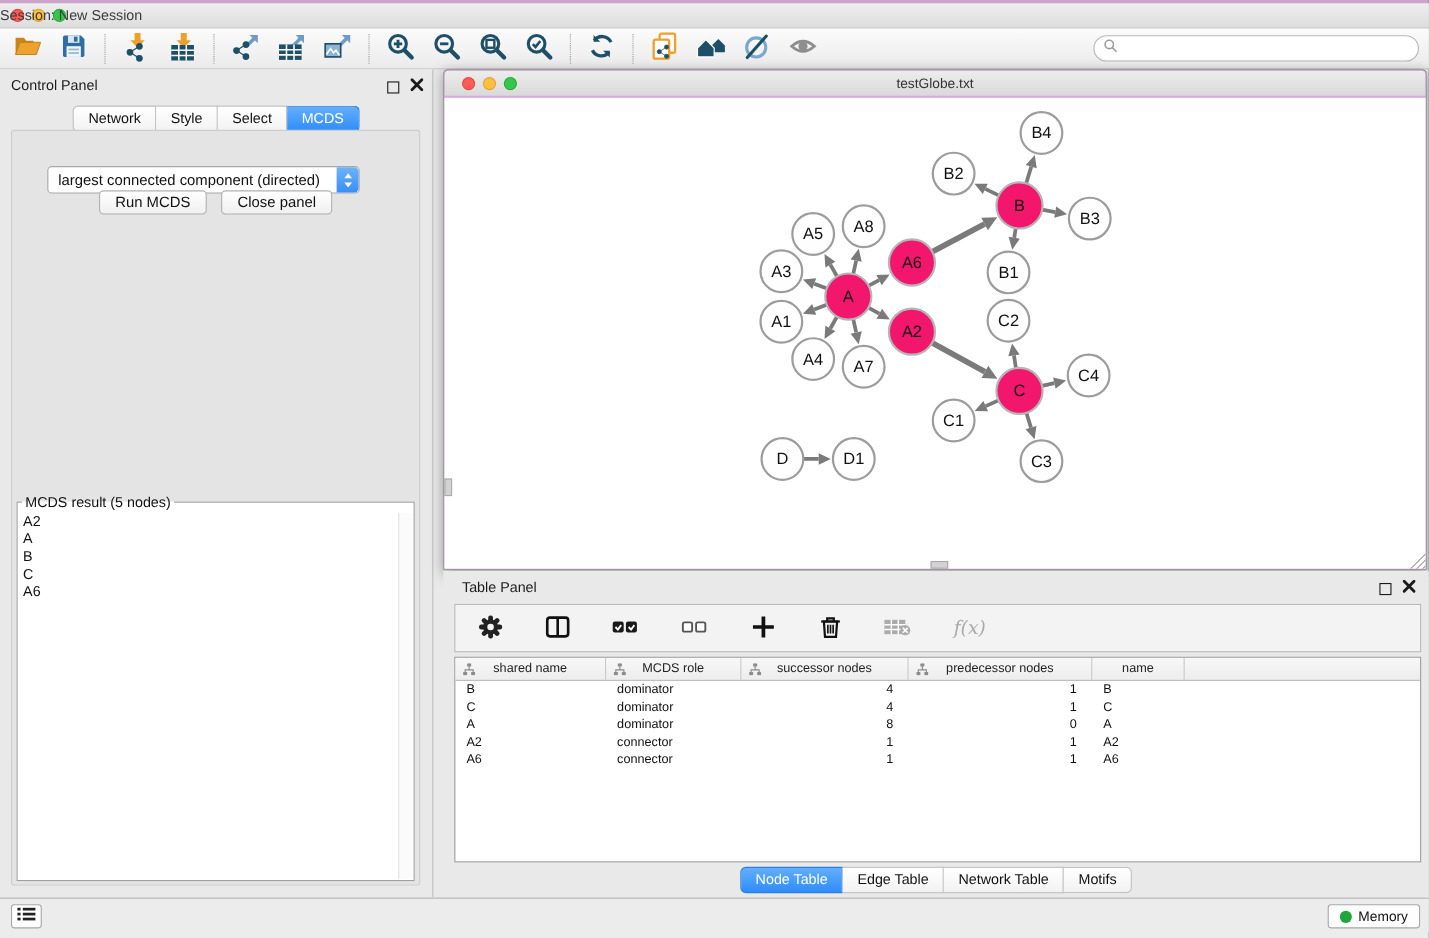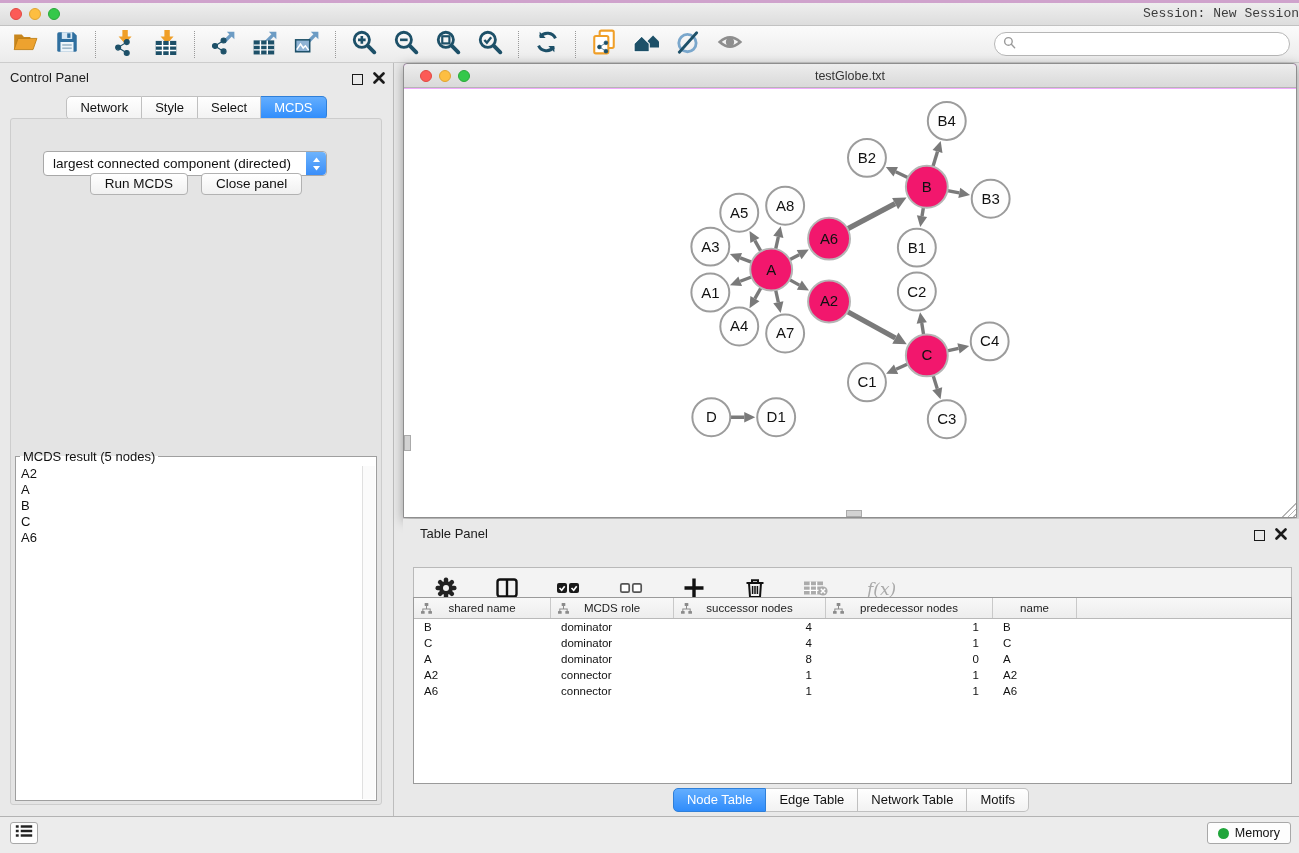--- a/index.html
+++ b/index.html
@@ -10,22 +10,22 @@
   .app { position:absolute; left:0; top:3px; width:1299px; height:845px; background:#e9e9e9; }
 
   
   .titlebar { position:absolute; left:0; top:0; width:100%; height:23px;
     background:linear-gradient(#eeeeee,#dddddd); border-bottom:1px solid #c2c2c2; }
   .lights { position:absolute; left:10px; top:5px; display:flex; gap:7px; }
   .light { width:12px; height:12px; border-radius:50%; }
   .light.red { background:#fc5b57; border:1px solid #e14942; }
   .light.yellow { background:#fdbe41; border:1px solid #e0a432; }
   .light.green { background:#34c84a; border:1px solid #2aա; border:1px solid #2aa83a; }
-  .titlebar .title { position:absolute; left:0; right:0; top:3px; text-align:right;
-    font-size:13px; color:#3c3c3c;font-family:Liberation Mono, monospace; }
+  .titlebar .title { position:absolute; left:0; right:0; top:3px; text-align:left;
+    font-size:13px; color:#3c3c3c; }
 
   
   .main-toolbar { position:absolute; left:0; top:23px; width:100%; height:37px;
     background:linear-gradient(#fbfbfb,#ebebeb); border-bottom:1px solid #cccccc;
     display:flex; align-items:center; padding-left:4px; }
   .tb-btn { width:42px; height:32px; display:flex; align-items:center; justify-content:center;
     border-radius:4px; cursor:default; }
   .tb-sep { width:0; height:27px; border-left:1px dotted #999; margin:0 7px; }
   .searchbox { position:absolute; right:9px; top:6px; width:296px; height:24px; background:#fff;
     border:1px solid #b6b6b6; border-radius:12px; display:flex; align-items:center; padding-left:8px; }
@@ -79,21 +79,21 @@
   .vthumb { position:absolute; left:0; top:346px; width:7px; height:16px; background:#d2d2d2; border:1px solid #aaa; }
   .hthumb { position:absolute; left:442px; bottom:0; width:16px; height:7px; background:#d2d2d2; border:1px solid #aaa; }
   .grip { position:absolute; right:0; bottom:0; width:14px; height:14px;
     background:
       linear-gradient(135deg, transparent 48%, #b5b5b5 48%, #b5b5b5 54%, transparent 54%,
       transparent 68%, #b5b5b5 68%, #b5b5b5 74%, transparent 74%,
       transparent 88%, #b5b5b5 88%, #b5b5b5 94%, transparent 94%); }
 
   
   .table-panel { position:absolute; left:403px; top:516px; width:896px; height:297px; background:#e9e9e9; }
-  .tp-toolbar { position:absolute; left:10px; top:48px; width:879px; height:44px;
+  .tp-toolbar { position:absolute; left:10px; top:30px; width:879px; height:44px;
     background:#f3f3f3; border:1px solid #b9b9b9; display:flex; align-items:center; gap:39px; padding-left:20px; }
   .tp-tool { display:flex; align-items:center; justify-content:center; cursor:default; }
   .fx-label { font-family:"DejaVu Serif",serif; font-style:italic; font-size:17px; color:#a9a9a9; }
   .tp-table { position:absolute; left:10px; top:78px; width:879px; height:187px;
     background:#fff; border:1px solid #9a9a9a; overflow:hidden; }
   .thead { display:grid; grid-template-columns:137px 123px 152px 167px 84px 1fr; height:21px;
     background:linear-gradient(#f8f8f8,#ededed); border-bottom:1px solid #b9b9b9; }
   .th { position:relative; display:flex; align-items:center; justify-content:center;
     font-size:11.5px; color:#222; border-right:1px solid #c9c9c9; }
   .th:last-child { border-right:none; }

